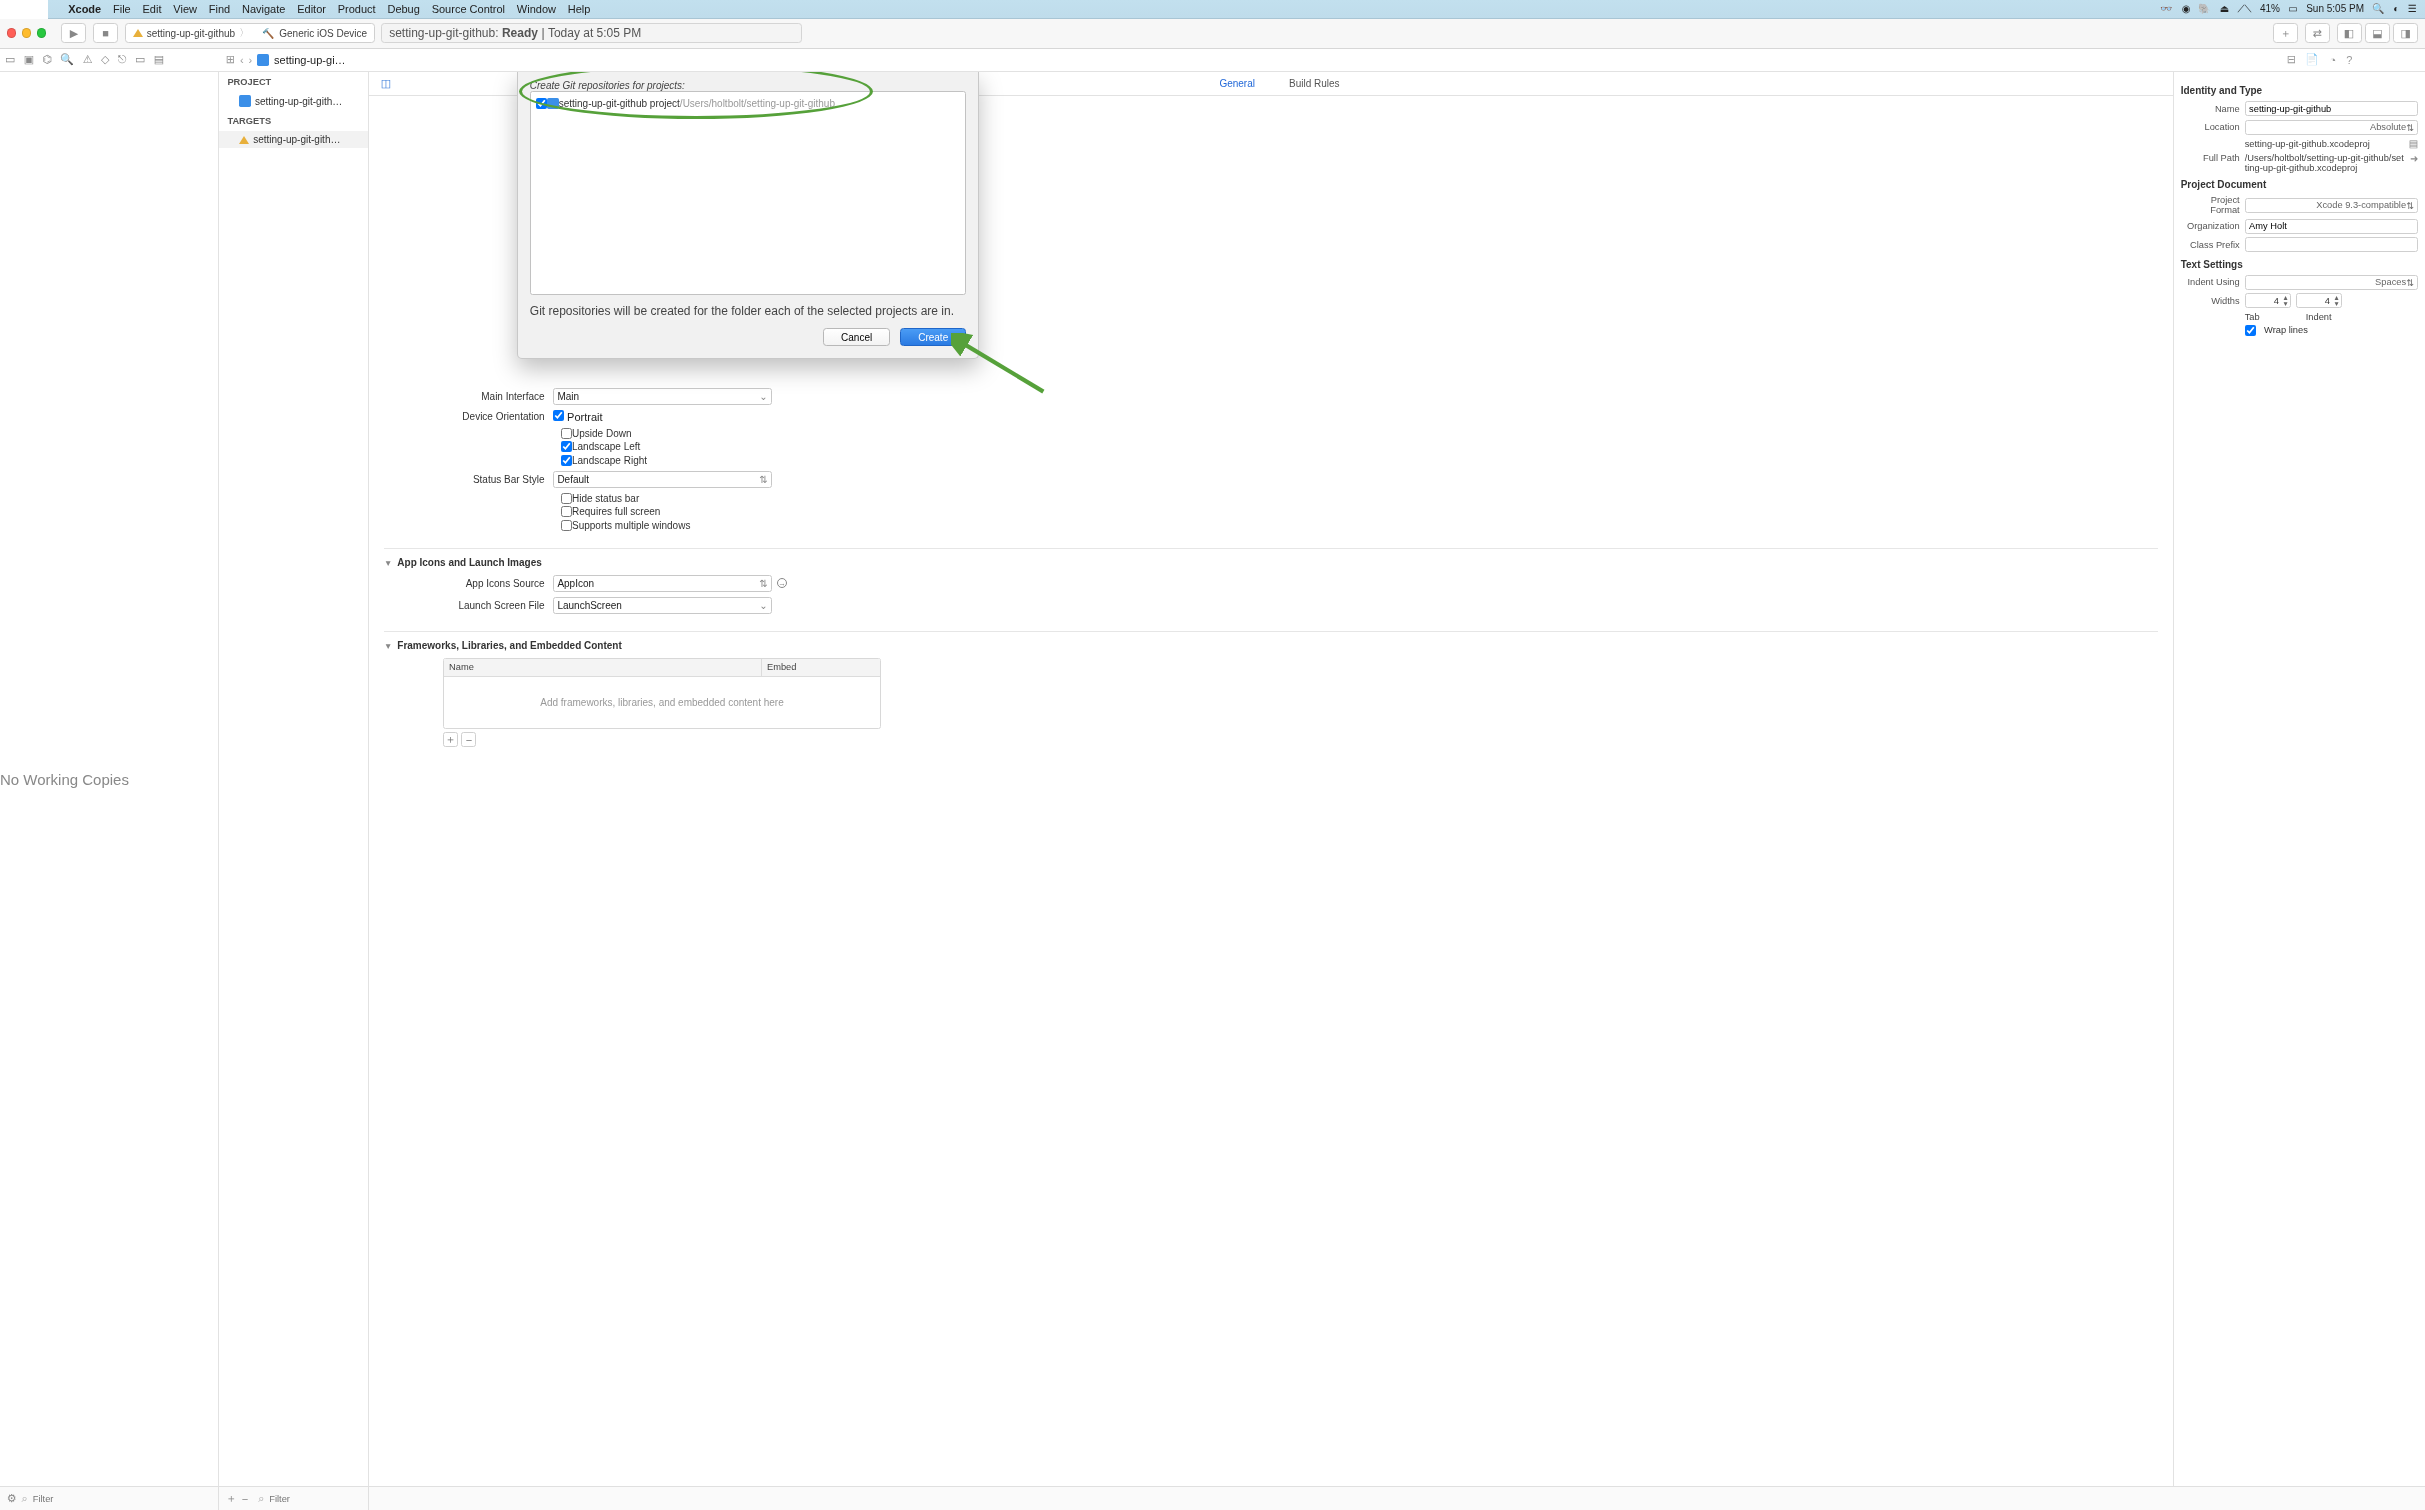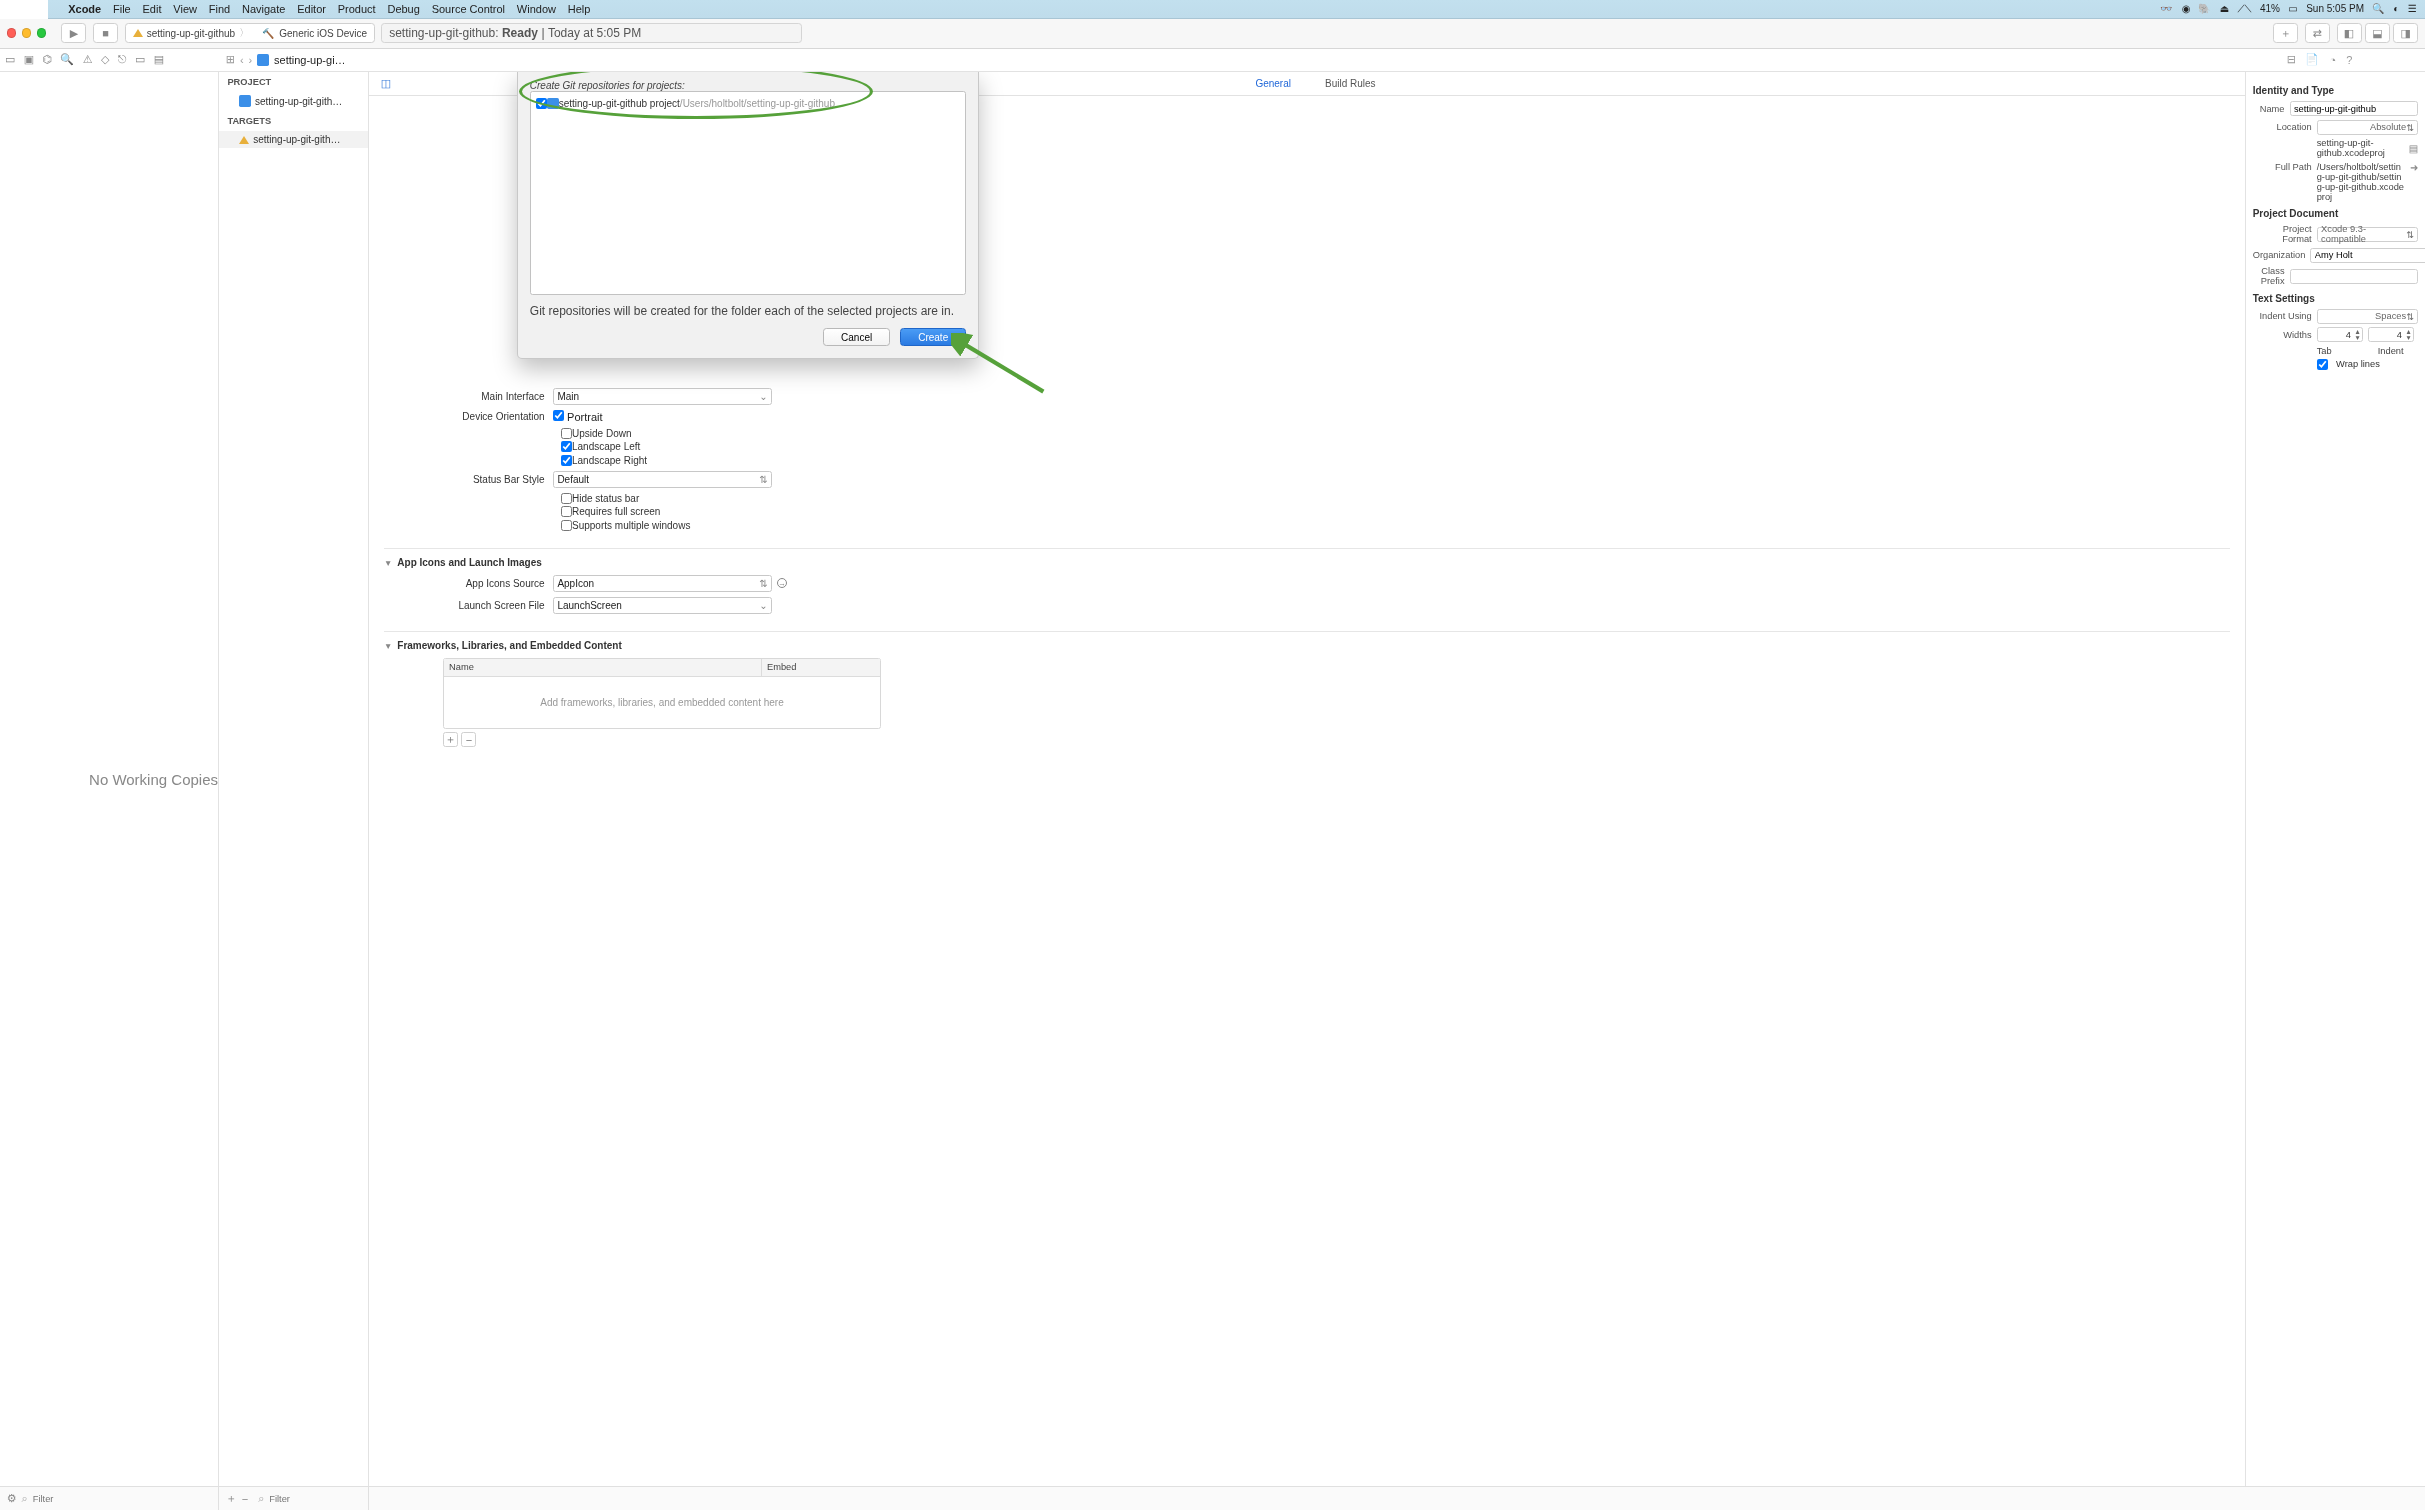--- a/index.html
+++ b/index.html
@@ -27,26 +27,26 @@
 
 .tabbar { height:23.6px; border-bottom:0.8px solid #e2e2e2; display:flex; align-items:stretch;}
 .tabbar .navcol{width:219px; display:flex; align-items:center; gap:8.4px; padding:0 5px;}
 .tabbar .navcol svg, .tabbar .navcol .ic{color:#8a8a8a;}
 .tabbar .centercol{flex:1; display:flex; align-items:center; gap:5px; padding:0 6.7px;}
 .tabbar .rightcol{width:211px;display:flex;align-items:center;justify-content:center;gap:10px;}
 .chev{color:#a0a0a0}
 
 
 .main { display:flex; height: calc(100vh - 18.5px - 30px - 23.6px - 23.6px); } 
-.left-empty { width:219px; border-right:0.8px solid #e2e2e2; display:flex; align-items:center; justify-content:flex-end; color:#888; font-size:15px;}
+.left-empty { width:219px; border-right:0.8px solid #e2e2e2; display:flex; align-items:center; justify-content:flex-start; color:#888; font-size:15px;}
 .navigator { width:150px; border-right:0.8px solid #e2e2e2; font-size:10px; overflow:hidden;}
 .navigator .hdr{font-weight:600; font-size:9.3px; color:#555; padding:5px 8.4px; text-transform:none;}
 .navigator .row{padding:3.4px 8.4px 3.4px 20px; display:flex; align-items:center; gap:4.2px; color:#333; white-space:nowrap; overflow:hidden; text-overflow:ellipsis;}
 .center { flex:1; display:flex; flex-direction:column; position:relative; overflow:auto;}
-.inspector { width:180px; border-left:0.8px solid #e2e2e2; padding:6.7px 6.7px; font-size:9.3px; color:#333; overflow:auto;}
+.inspector { width:252px; border-left:0.8px solid #e2e2e2; padding:6.7px 6.7px; font-size:9.3px; color:#333; overflow:auto;}
 .inspector .section-title{font-weight:600; font-size:10px; margin:6.7px 0 5px; color:#333}
 .inspector .frow{display:flex; align-items:center; gap:5px; margin-bottom:3.4px;}
 .inspector .frow label{width:59px; text-align:right; color:#555;}
 .inspector input[type=text], .inspector .dd { flex:1; height:15px; border:0.8px solid #cfcfcf; border-radius:2.5px; font-size:9.3px; padding:0 3.4px; background:#fff;}
 .inspector .dd{display:flex;align-items:center;justify-content:flex-end;color:#666}
 .inspector .static{flex:1;font-size:9.3px;color:#444;}
 .stepper{width:46px;height:15px;border:0.8px solid #cfcfcf;border-radius:2.5px;display:flex;align-items:center;}
 .stepper span.num{flex:1;text-align:right;padding-right:2.5px;font-size:9.3px;}
 .stepper span.ctrl{width:8.4px;font-size:6.7px;line-height:5.9px;color:#666;text-align:center;}
 

